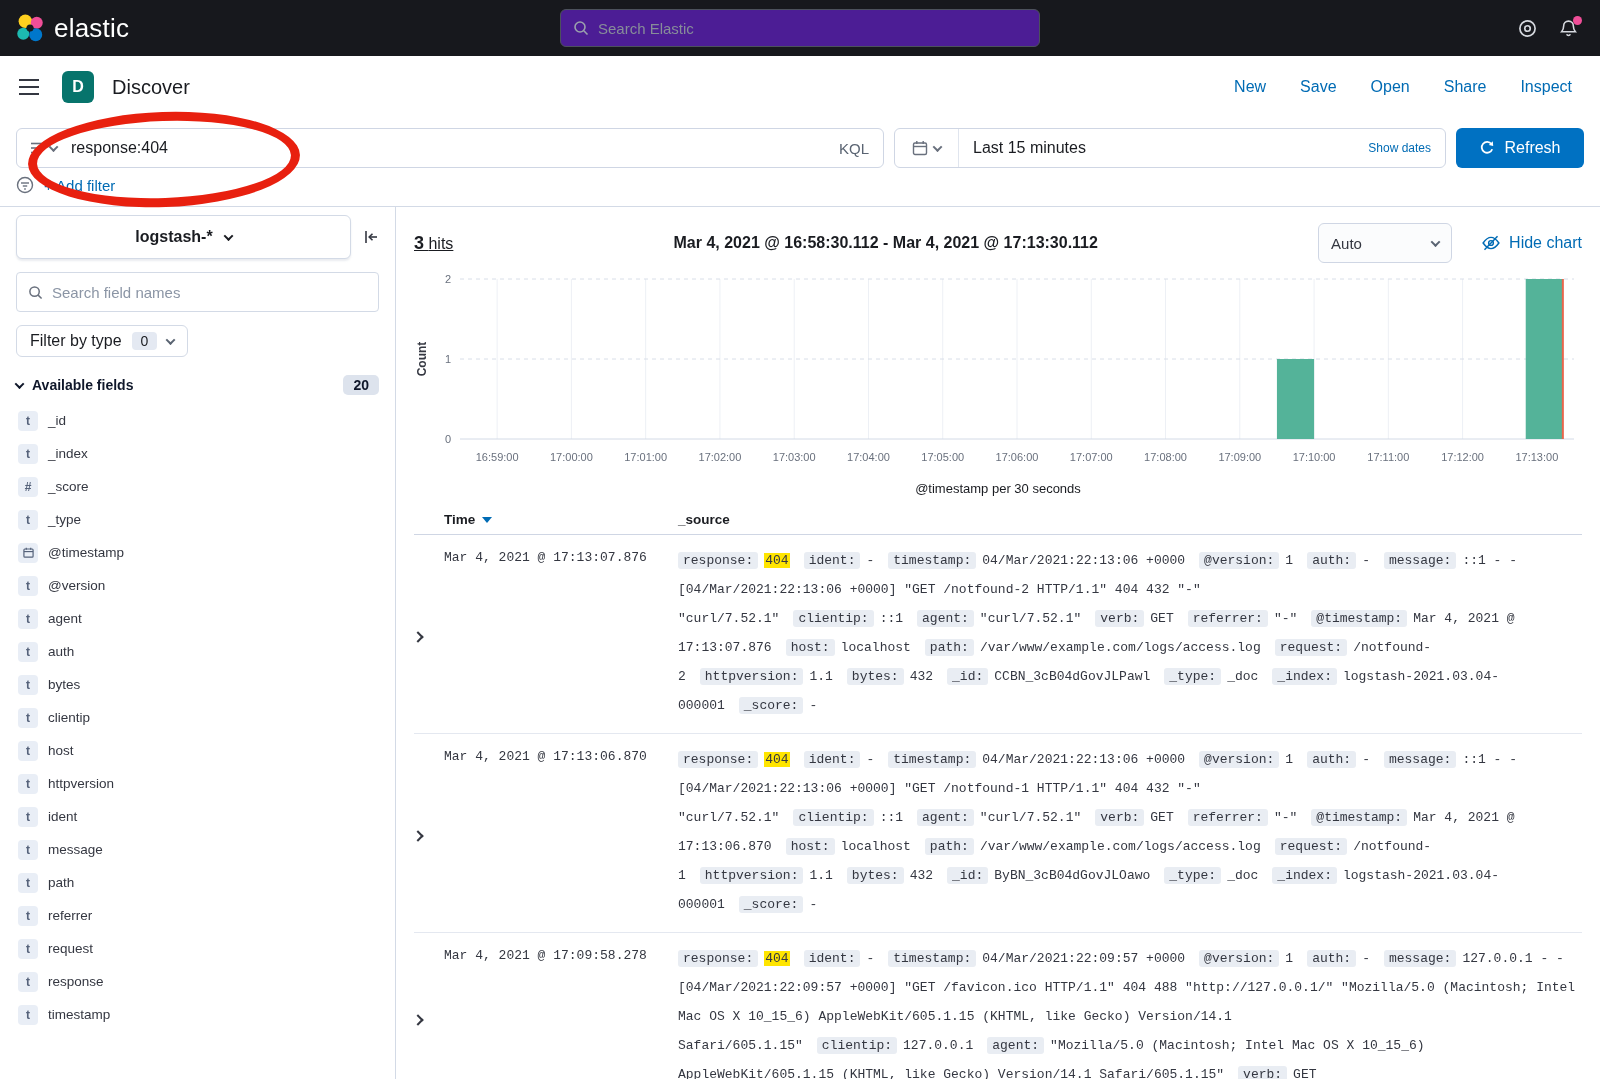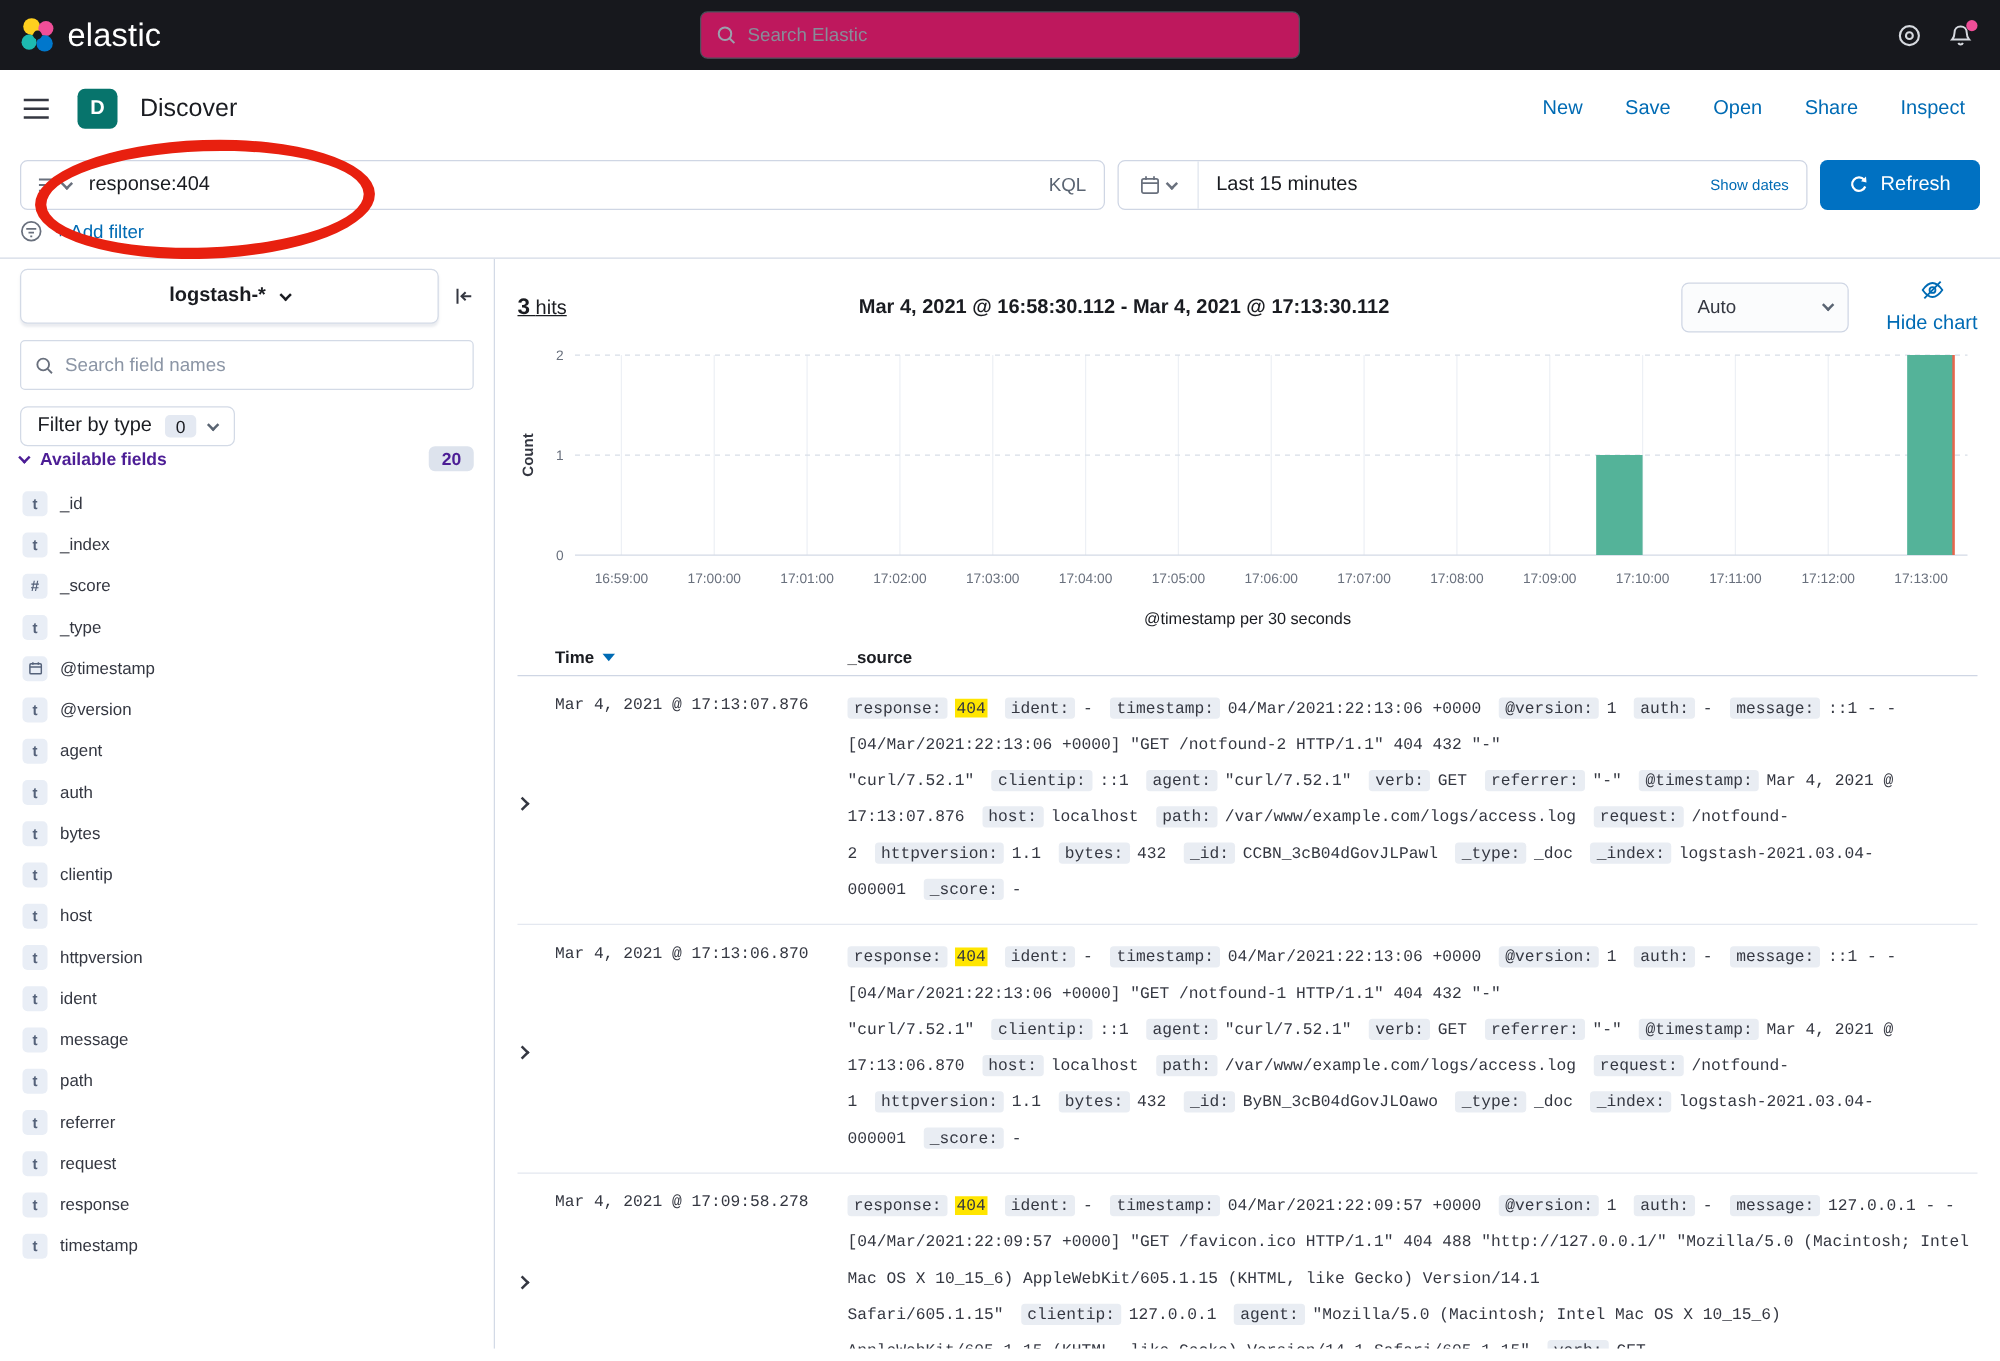--- a/index.html
+++ b/index.html
@@ -10,21 +10,21 @@
   body{width:1600px;height:1089px;overflow:hidden;font-family:"Liberation Sans",sans-serif;background:#fff;color:var(--text);position:relative;}
   button{font-family:inherit;cursor:pointer;}
   a{cursor:pointer;text-decoration:none;}
   .chev{display:inline-block;width:7px;height:7px;border-right:2px solid currentColor;border-bottom:2px solid currentColor;}
   .chev-down{transform:rotate(45deg) translate(-1px,-1px);}
   .chev-right{transform:rotate(-45deg);}
 
   
   .top-nav{height:56px;background:#17181d;display:flex;align-items:center;justify-content:space-between;padding:0 16px;position:relative;}
   .brand{display:flex;align-items:center;gap:10px;color:#fff;font-size:26px;font-weight:500;letter-spacing:.2px;}
-  .top-search{position:absolute;left:50%;transform:translateX(-50%);top:9px;width:480px;height:38px;display:flex;align-items:center;gap:9px;padding:0 12px;border:1px solid #4c515c;border-radius:6px;background:#be185d;}
+  .top-search{position:absolute;left:50%;transform:translateX(-50%);top:9px;width:480px;height:38px;display:flex;align-items:center;gap:9px;padding:0 12px;border:1px solid #4c515c;border-radius:6px;background:#4c1d95;}
   .top-search input{flex:1;background:transparent;border:none;outline:none;color:#dfe3ea;font-size:15px;font-family:inherit;}
   .top-search input::placeholder{color:#878d99;}
   .top-icons{display:flex;align-items:center;gap:22px;margin-right:6px;}
   .top-icon-btn{position:relative;background:none;border:none;display:flex;}
   .notif-dot{position:absolute;top:-3px;right:-4px;width:9px;height:9px;border-radius:50%;background:#f04e98;}
 
   
   .app-header{height:62px;display:flex;align-items:center;padding:0 18px;background:#fff;}
   .menu-btn{background:none;border:none;display:flex;margin-right:22px;}
   .app-badge{width:32px;height:32px;border-radius:6px;background:#07746c;color:#fff;font-weight:700;font-size:16px;display:flex;align-items:center;justify-content:center;margin-right:18px;}
@@ -53,37 +53,37 @@
   .sidebar{width:396px;flex:0 0 396px;border-right:1px solid var(--border);padding:8px 16px;overflow:hidden;}
   .index-row{display:flex;align-items:center;gap:12px;}
   .index-select{flex:1;height:44px;border:1px solid var(--border);border-radius:6px;background:#fff;display:flex;align-items:center;justify-content:center;gap:12px;font-weight:700;font-size:16px;color:#1a1c21;box-shadow:0 2px 2px rgba(152,162,179,.2);}
   .collapse-btn{background:none;border:none;display:flex;color:#343741;}
   .field-search{margin-top:13px;height:40px;border:1px solid var(--border);border-radius:4px;display:flex;align-items:center;gap:9px;padding:0 11px;background:#fff;}
   .field-search input{flex:1;border:none;outline:none;font-size:15px;color:var(--text);font-family:inherit;}
   .field-search input::placeholder{color:#8b95a5;}
   .filter-type{margin-top:13px;height:32px;border:1px solid var(--border);border-radius:6px;display:flex;align-items:center;gap:10px;padding:0 13px;font-size:16px;color:#1a1c21;background:#fff;}
   .cnt-badge{background:#e4e9f2;border-radius:4px;padding:1px 9px;font-size:14px;color:#1a1c21;}
   .filter-type .chev{margin-left:auto;color:#5a6472;}
-  .avail-row{display:flex;align-items:center;gap:9px;color:#4c1d95;}
+  .avail-row{margin-top:18px;display:flex;align-items:center;gap:9px;color:#0f172a;}
   .avail-label{font-weight:700;font-size:14px;}
   .avail-count{margin-left:auto;background:#dde3ed;border-radius:5px;padding:2px 10px;font-size:14px;font-weight:600;}
   .field-list{margin-top:9px;}
   .field-item{display:flex;align-items:center;gap:10px;height:33px;padding-left:2px;}
   .ficon{width:20px;height:20px;border-radius:4px;background:#e9eef6;color:#55627a;font-weight:700;font-size:12px;display:flex;align-items:center;justify-content:center;flex:0 0 20px;}
   .fname{font-size:13.5px;color:var(--text);}
 
   
   .main{flex:1;padding:0 18px;overflow:hidden;display:flex;flex-direction:column;}
   .hits-row{margin-top:16px;display:flex;align-items:center;}
   .hits{font-size:16px;color:#1a1c21;white-space:nowrap;text-decoration:underline;}
   .hits b{font-size:18px;}
   .range{flex:1;text-align:center;font-size:16px;font-weight:600;color:#1a1c21;}
   .interval-select{width:134px;height:40px;border:1px solid #cfd6e4;border-radius:6px;background:#fbfcfd;display:flex;align-items:center;padding:0 12px;font-size:15px;color:var(--text);}
   .interval-select .chev{margin-left:auto;color:#5a6472;}
-  .hide-chart{display:flex;align-items:center;gap:9px;color:var(--accent);font-size:16px;margin-left:30px;background:none;border:none;flex-direction:column;}
+  .hide-chart{display:flex;align-items:center;gap:9px;color:var(--accent);font-size:16px;margin-left:30px;background:none;border:none;}
   .chart-host{margin-top:4px;width:100%;}
   .chart-caption{text-align:center;font-weight:400;font-size:13px;color:#1a1c21;margin-top:2px;}
   .table-header{display:flex;margin-top:16px;border-bottom:1px solid #cfd6e4;padding-bottom:7px;}
   .col-exp{width:30px;flex:0 0 30px;}
   .col-time{width:234px;flex:0 0 234px;font-weight:700;font-size:13.5px;display:flex;align-items:center;gap:7px;color:#1a1c21;}
   .tri-down{width:0;height:0;border-left:5px solid transparent;border-right:5px solid transparent;border-top:6px solid var(--accent);}
   .col-src{font-weight:700;font-size:13.5px;color:#1a1c21;}
   .doc-row{display:flex;border-bottom:1px solid #e4e8f0;padding:11px 0 13px;}
   .expand-btn{width:30px;flex:0 0 30px;background:none;border:none;color:#343741;padding-top:6px;text-align:left;}
   .expand-btn .chev{width:8px;height:8px;}

